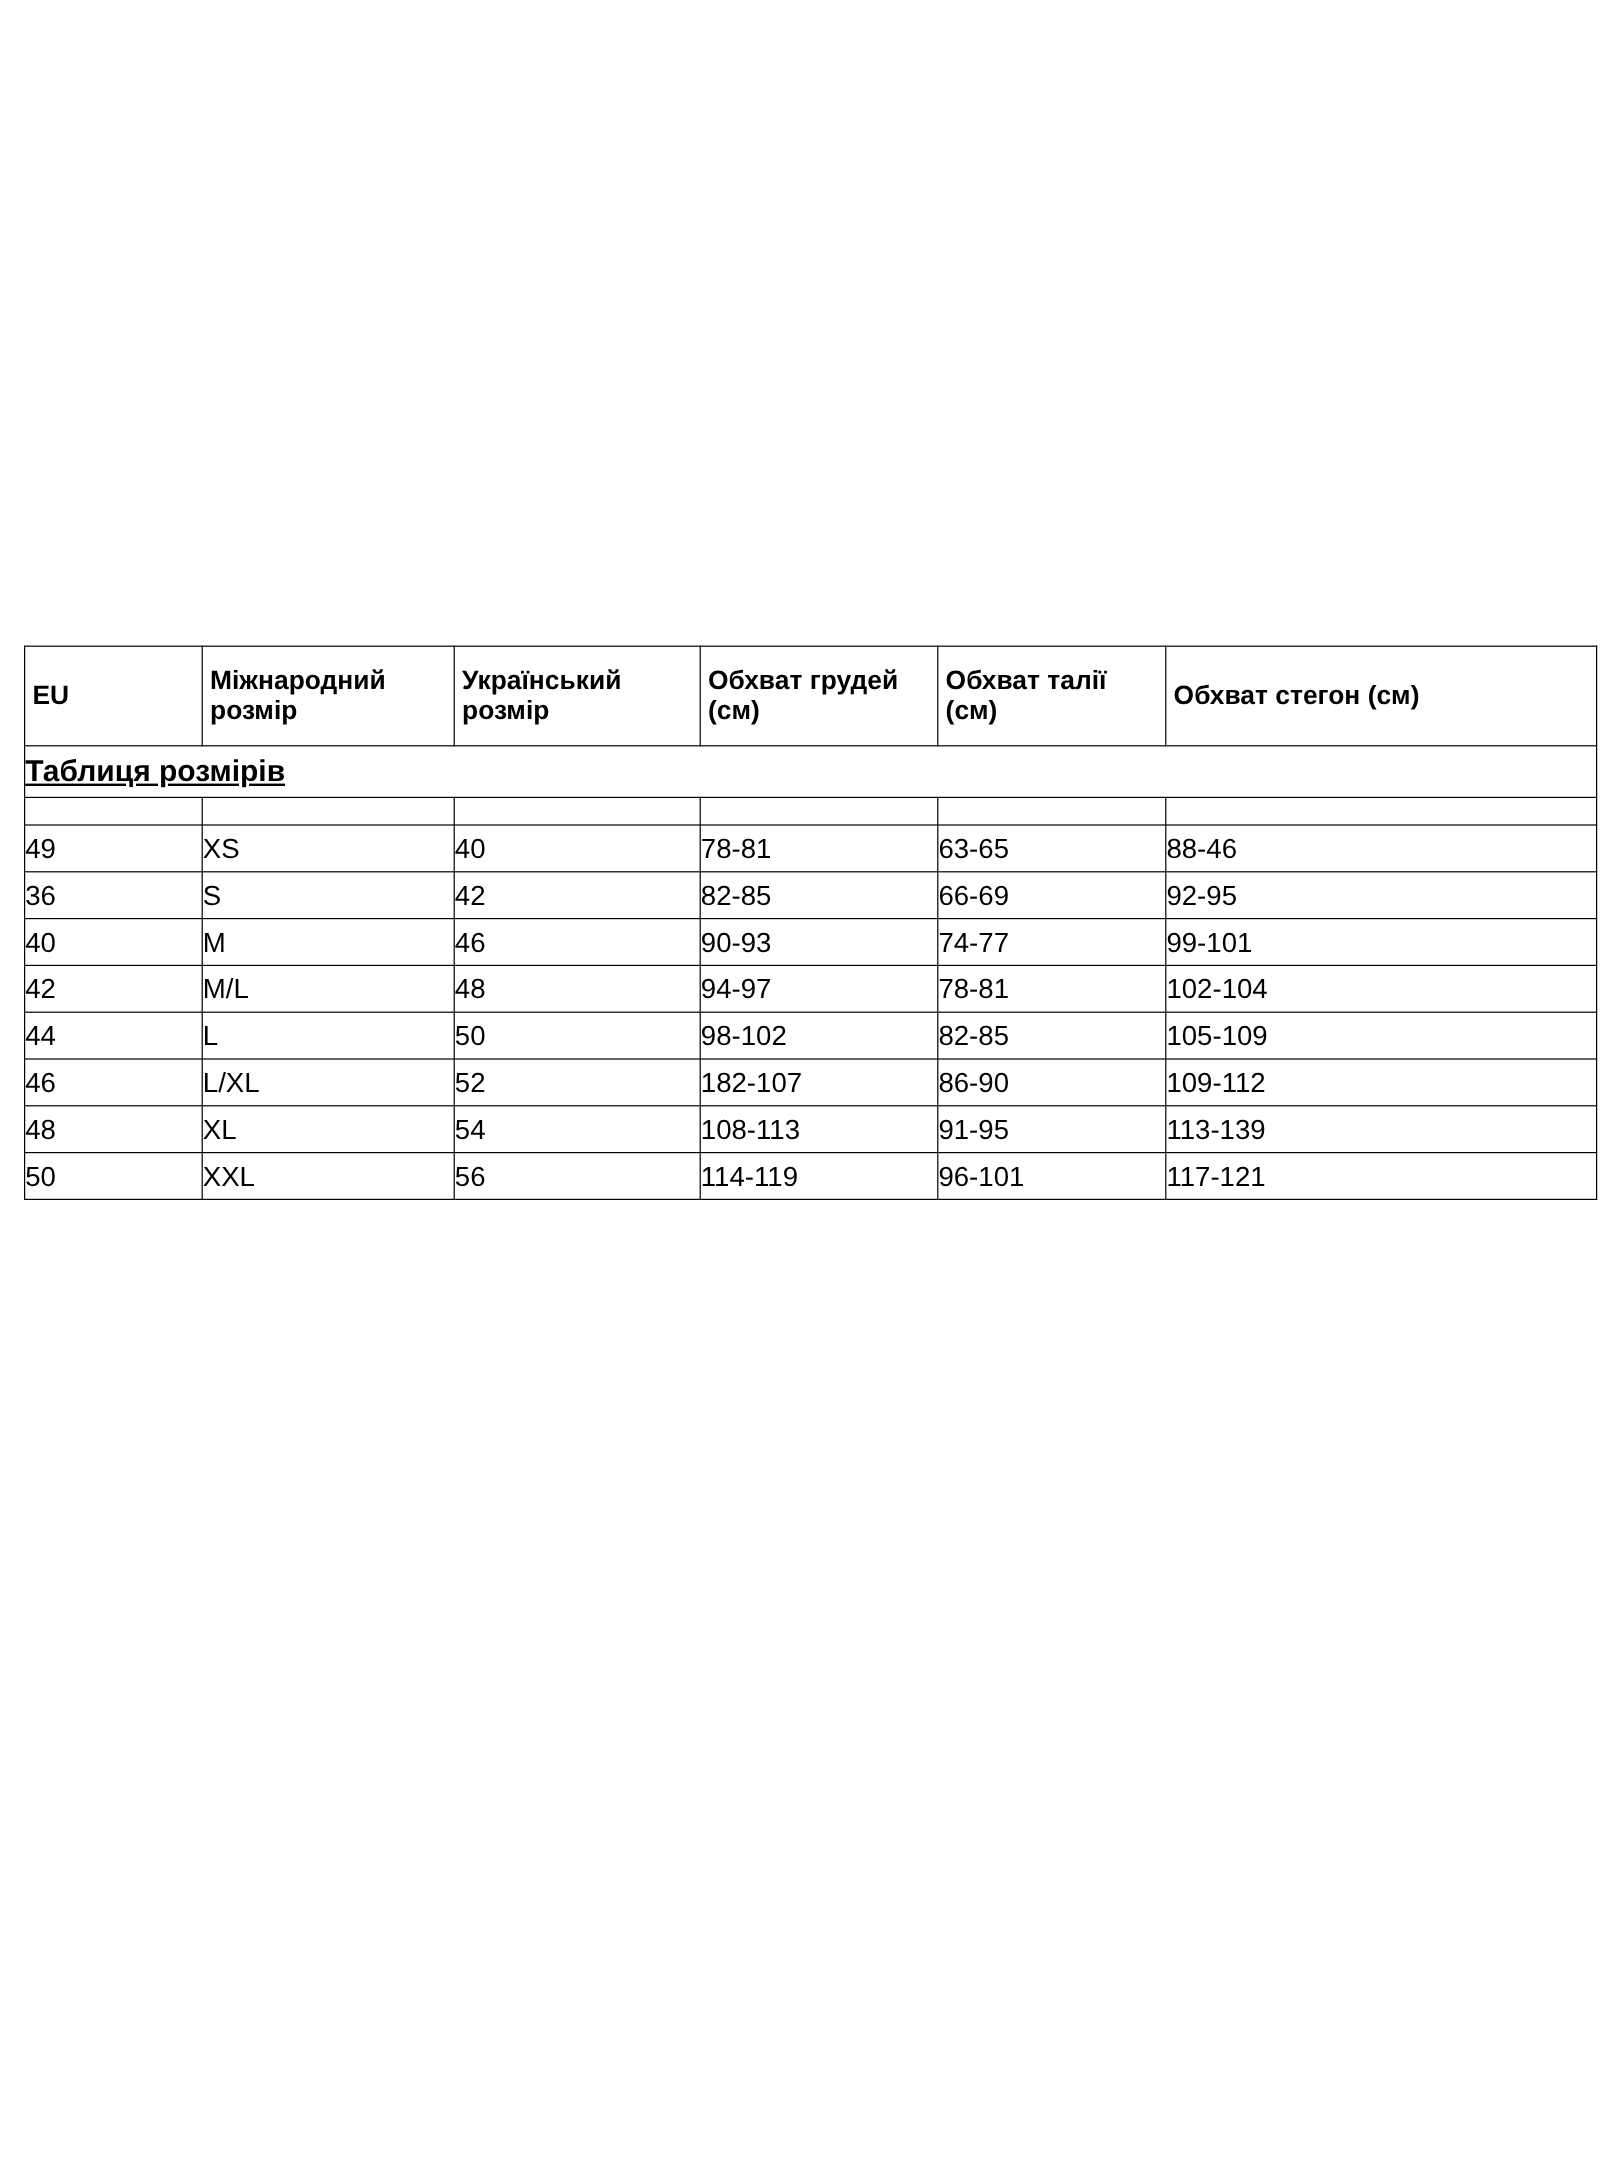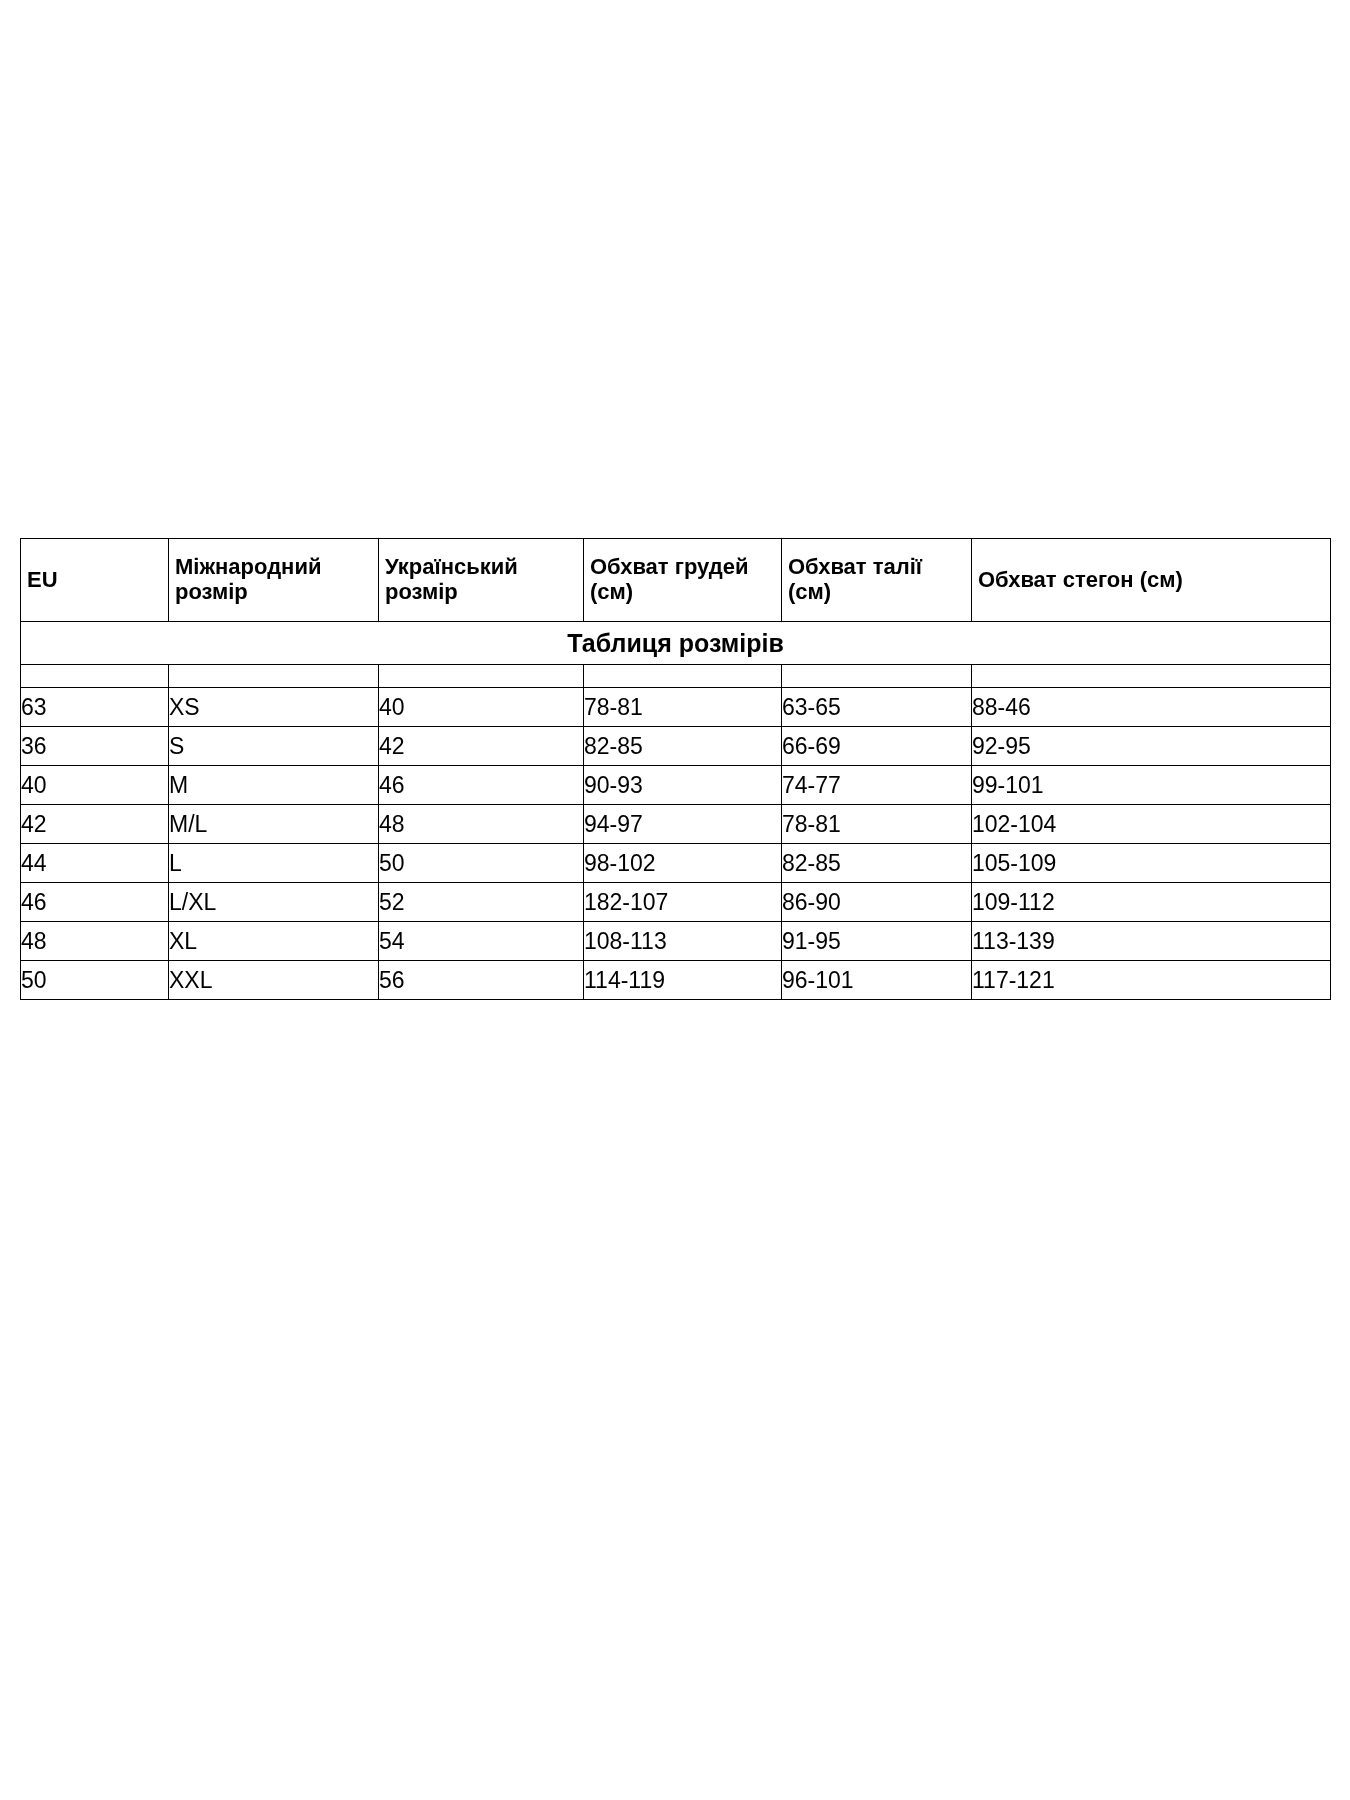--- a/index.html
+++ b/index.html
@@ -33,29 +33,30 @@
     width: 1310px;
     table-layout: fixed;
   }
   table.size-table td,
   table.size-table th {
     border: 1px solid #000000;
     padding: 0;
     vertical-align: middle;
   }
   .title-cell {
-    text-align: center;
+    text-align: left;
     font-weight: bold;
     font-size: 25px;
     height: 42px;
     border-left: 1px solid #000000;
     border-right: 1px solid #000000;
     border-top: 1px solid #000000;
     border-bottom: 1px solid #000000;
     background: #ffffff;
+    text-decoration: underline;
   }
   .spacer-row td {
     height: 22px;
     background: #ffffff;
     border-top: none;
   }
   thead.head-row th {
     font-weight: bold;
     font-size: 22px;
     text-align: left;
@@ -112,21 +113,21 @@
           <th>EU</th>
           <th>Міжнародний розмір</th>
           <th>Український розмір</th>
           <th>Обхват грудей (см)</th>
           <th>Обхват талії (см)</th>
           <th>Обхват стегон (см)</th>
         </tr>
       </thead>
       <tbody>
         <tr>
-          <td>63</td>
+          <td>49</td>
           <td>XS</td>
           <td>40</td>
           <td>78-81</td>
           <td>63-65</td>
           <td>88-46</td>
         </tr>
         <tr>
           <td>36</td>
           <td>S</td>
           <td>42</td>

